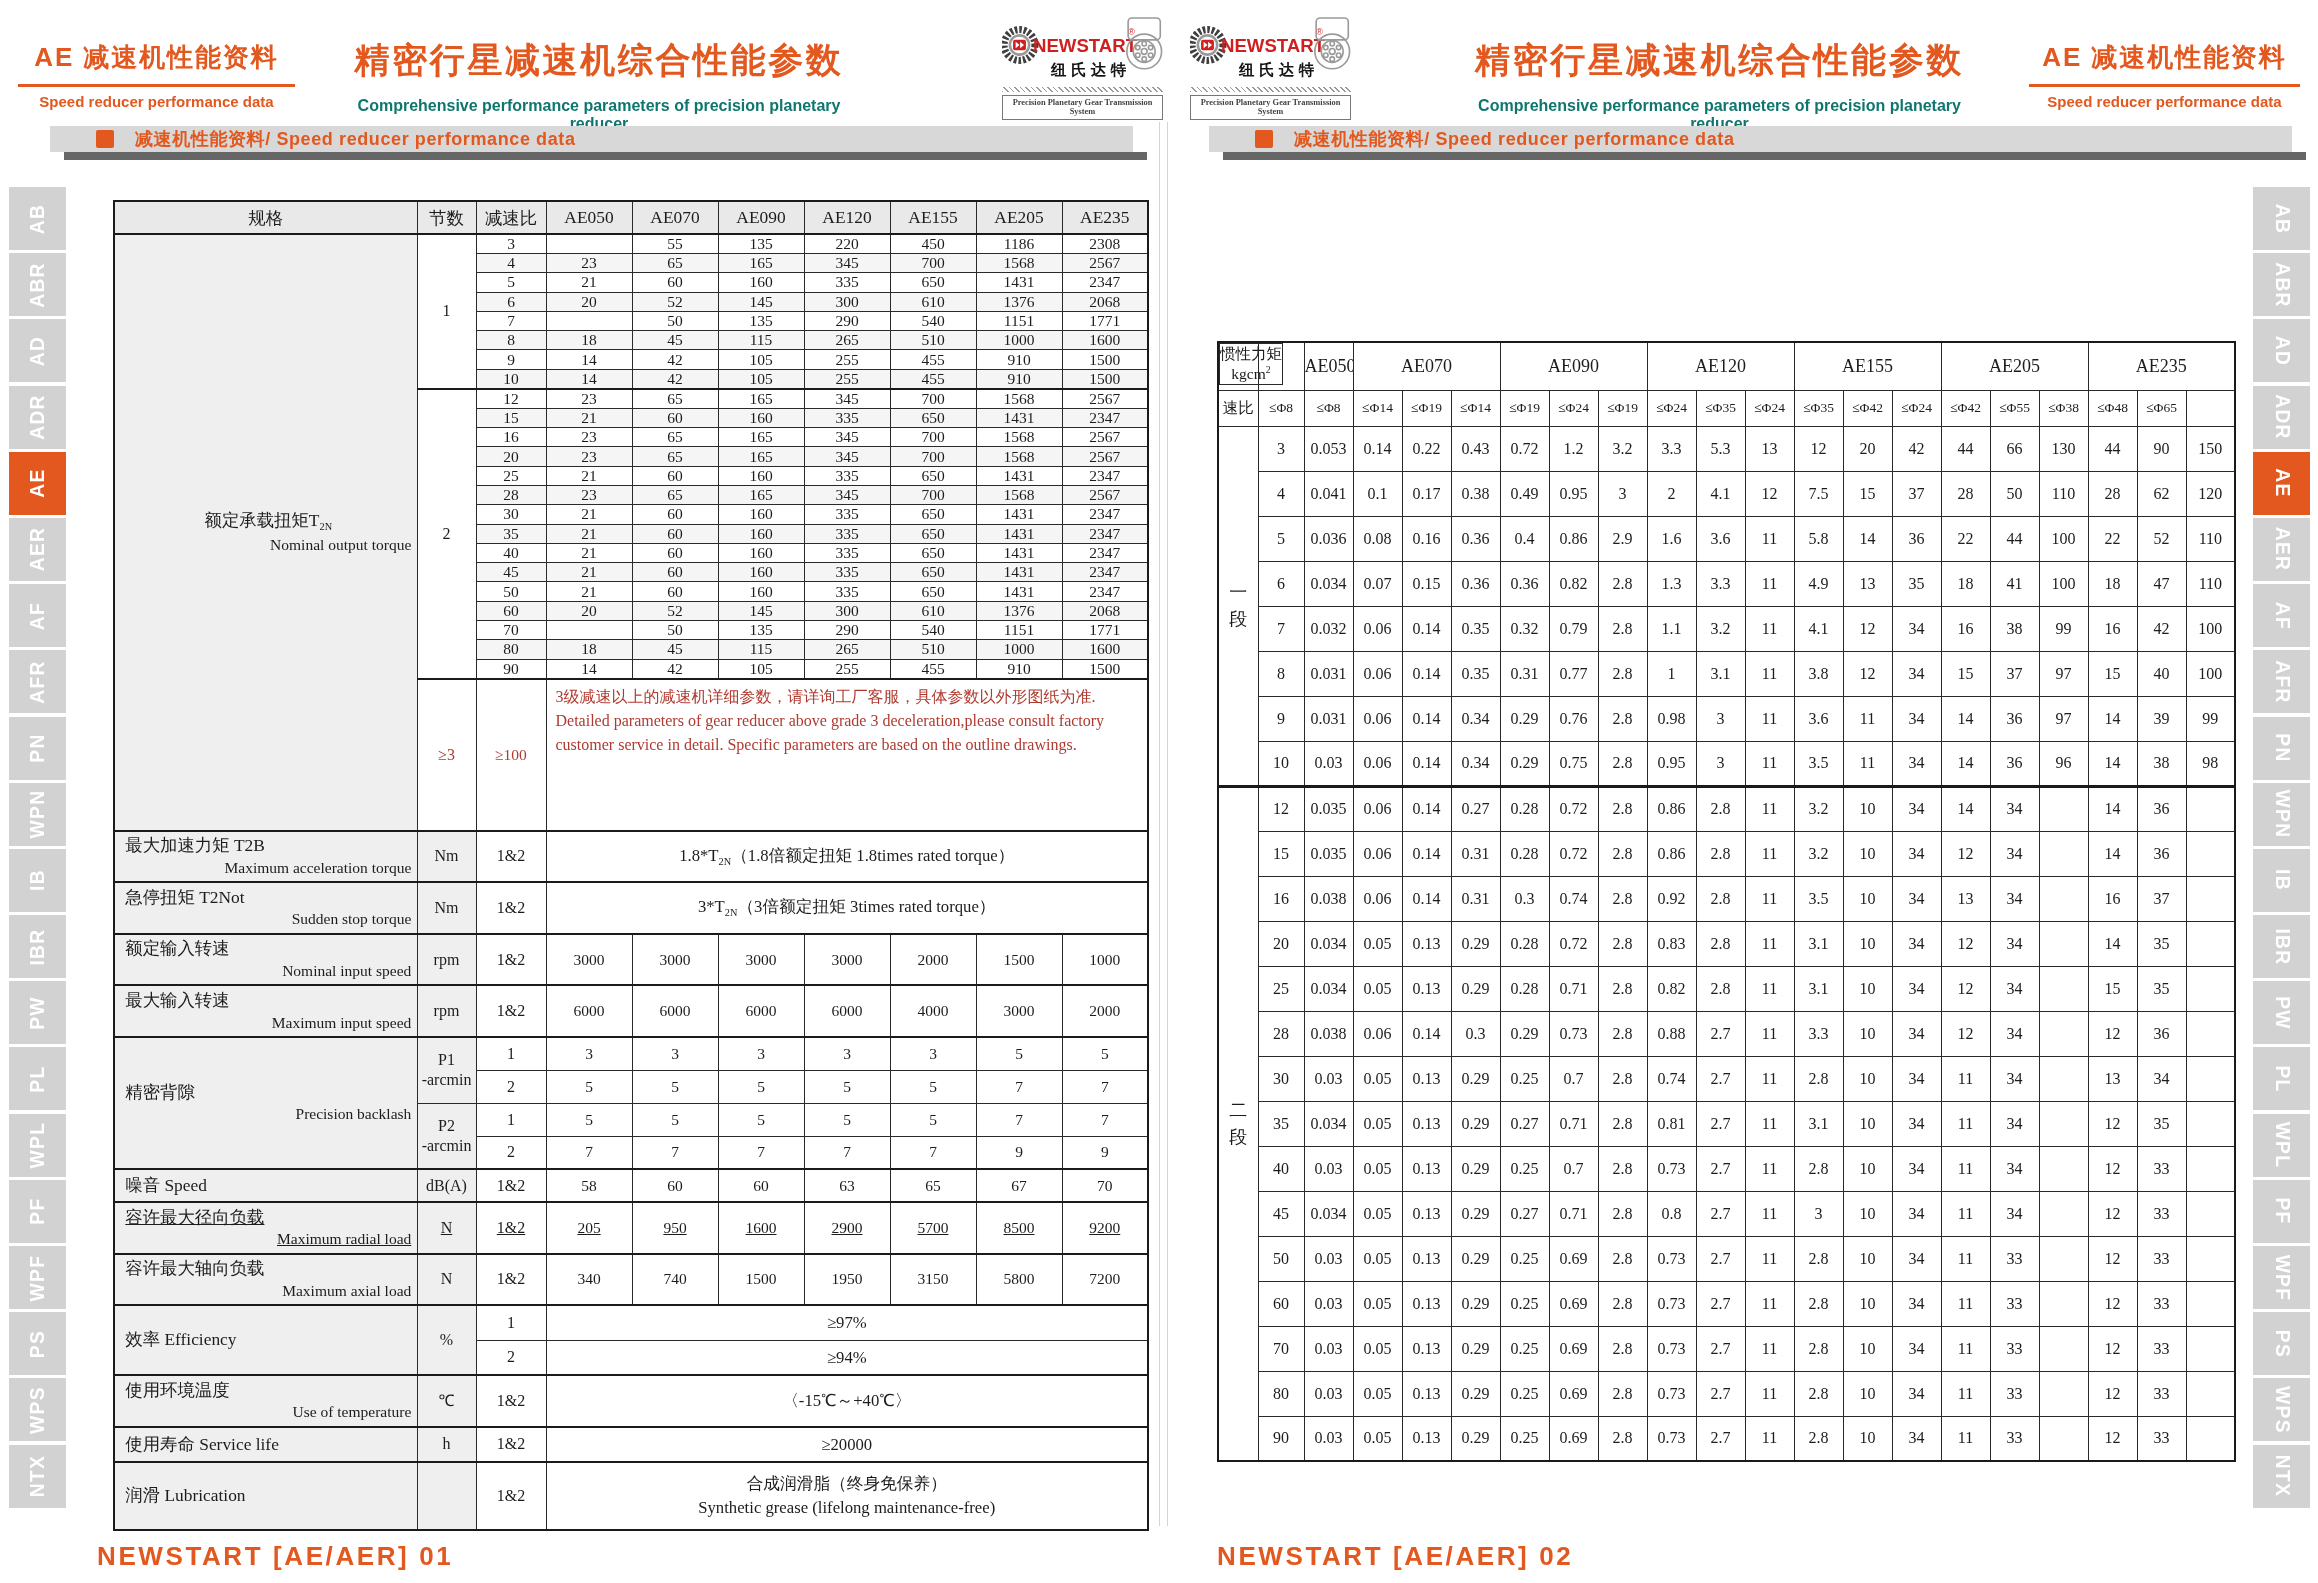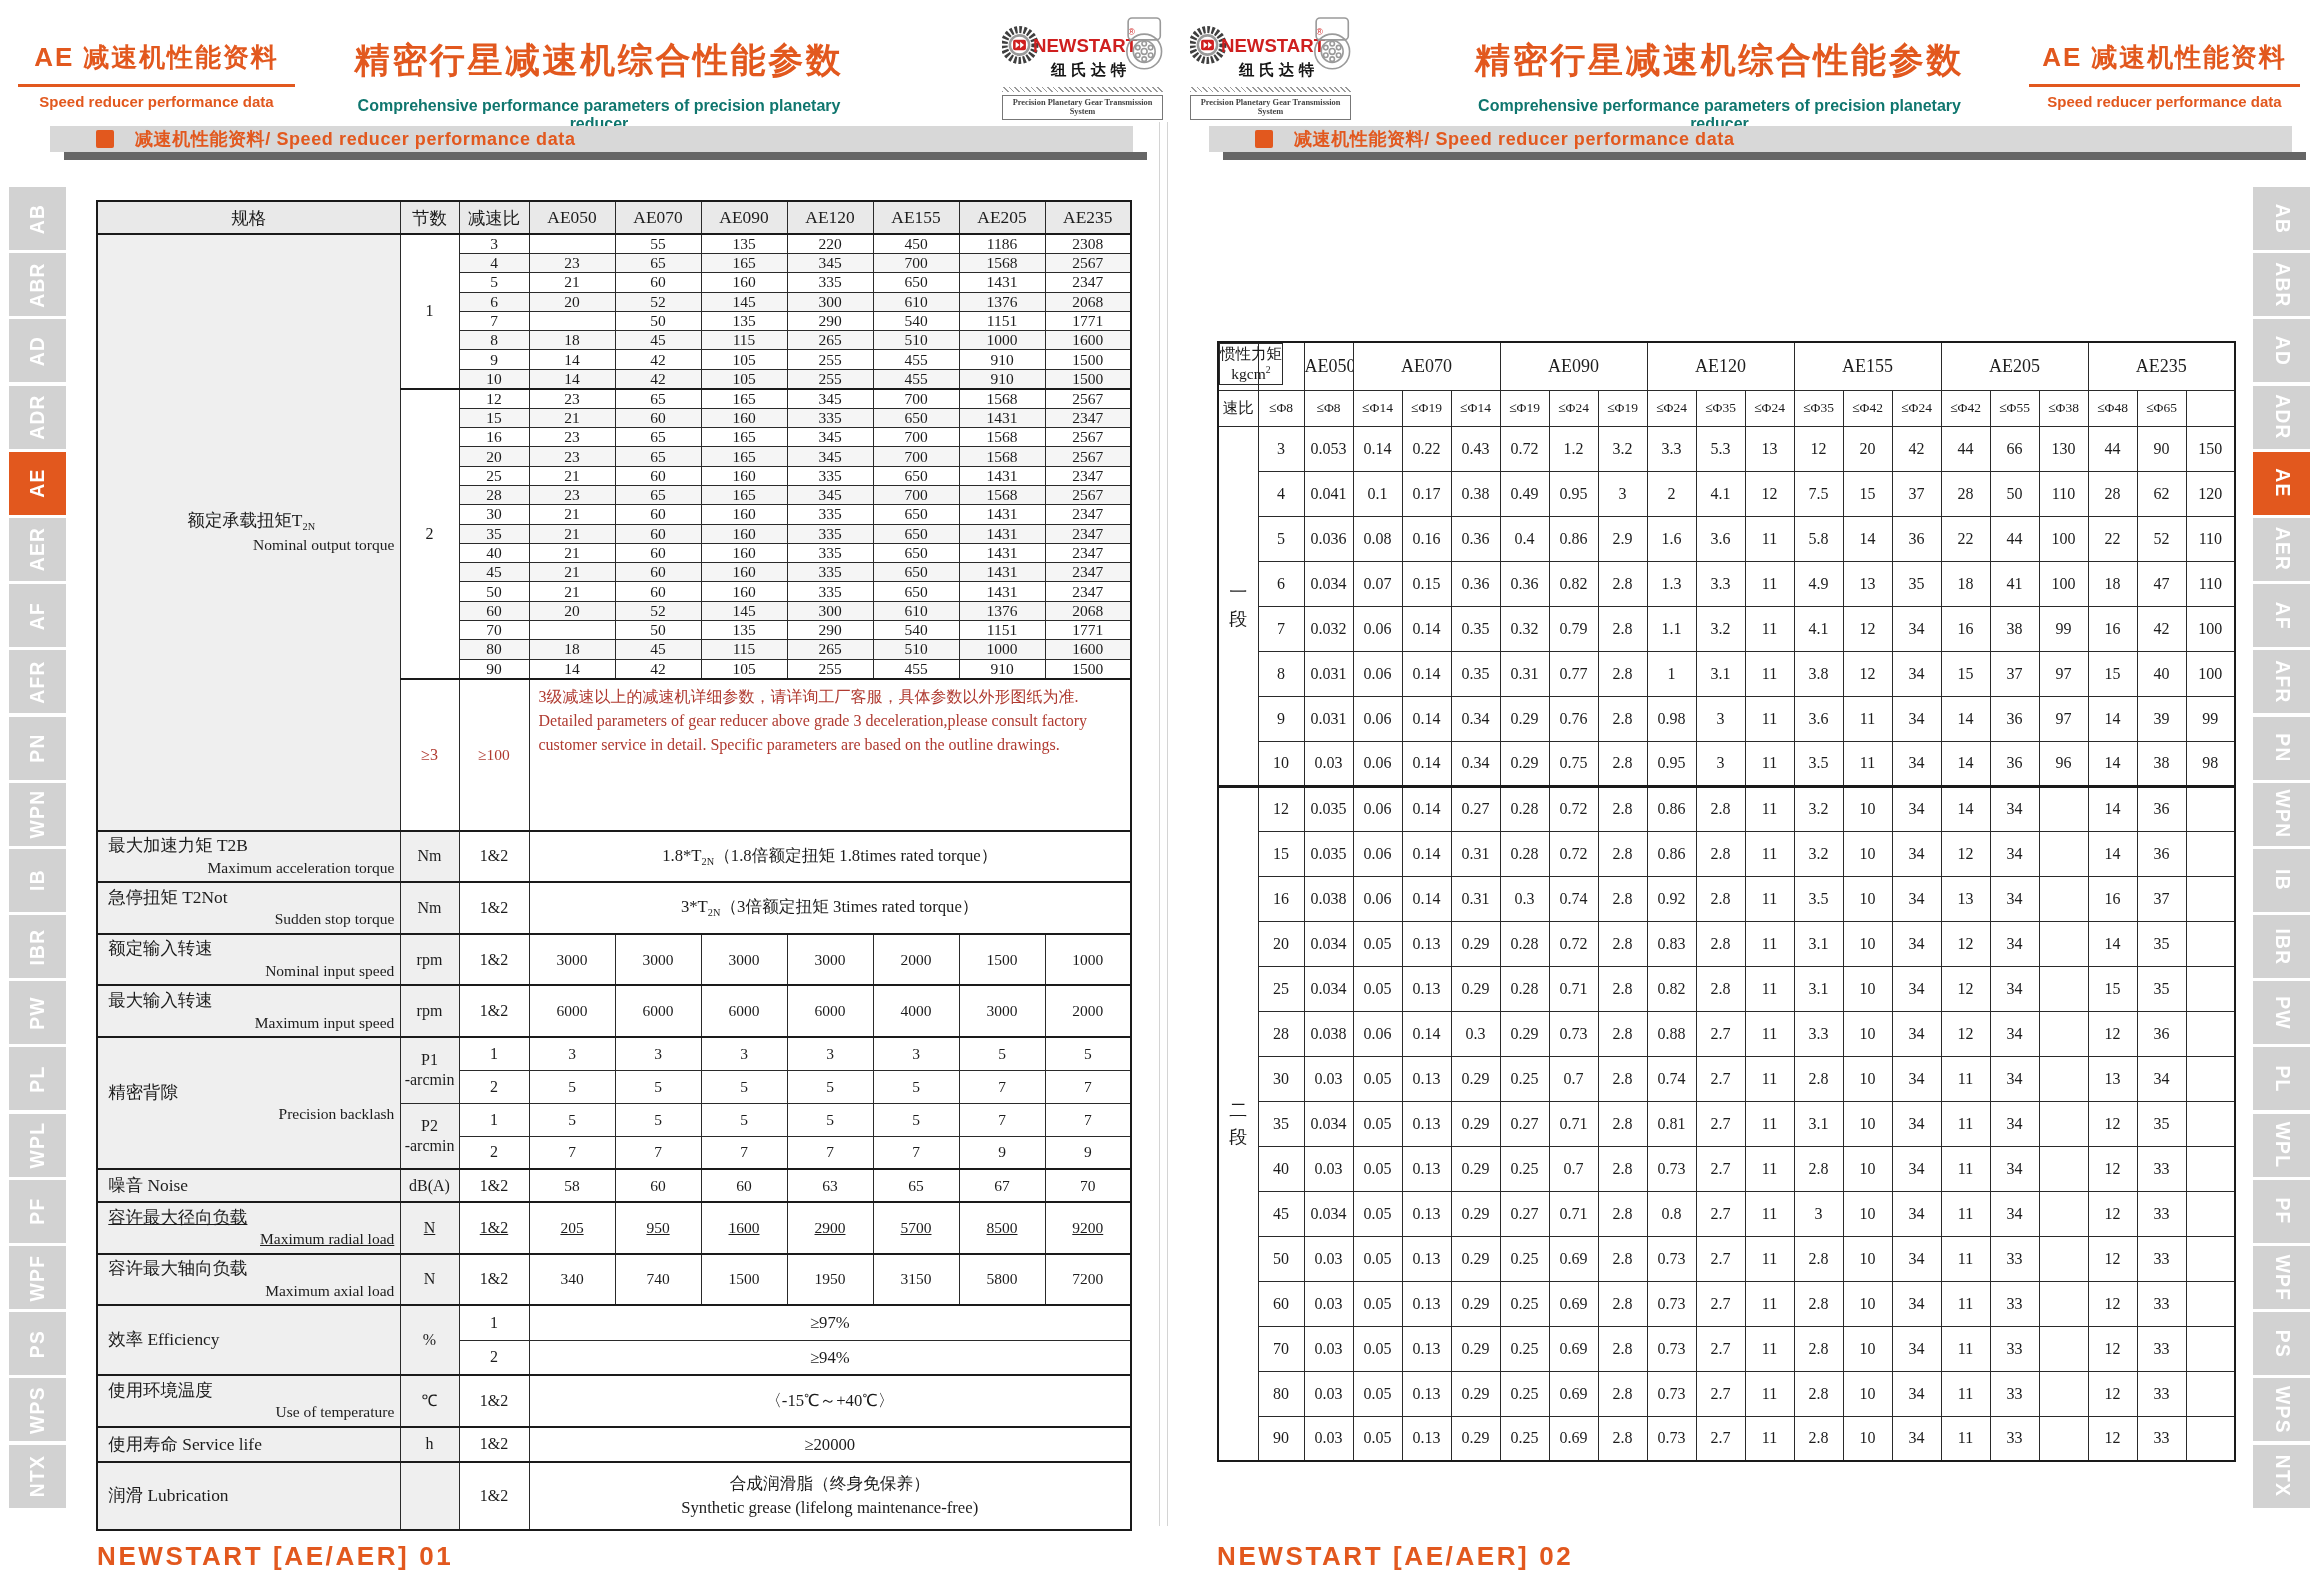--- a/index.html
+++ b/index.html
@@ -294,21 +294,21 @@
     <div class="shadow"></div>
     <div class="sq"></div>
     <div class="btxt">减速机性能资料/ Speed reducer performance data</div>
   </div>
   <div class="banner" style="left:1209px;top:126px;width:1083px;">
     <div class="shadow"></div>
     <div class="sq"></div>
     <div class="btxt">减速机性能资料/ Speed reducer performance data</div>
   </div>
 
-  <div class="table-wrap" style="left:96px;top:200px;width:1036px;">
+  <div class="table-wrap" style="left:113px;top:200px;width:1036px;">
     <table class="grid perf">
       <colgroup>
         <col style="width:303px">
           <col style="width:59px">
           <col style="width:70px">
         <col style="width:86px">
           <col style="width:86px">
           <col style="width:86px">
         <col style="width:86px">
           <col style="width:86px">
@@ -669,21 +669,21 @@
             <td>7</td>
             <td>7</td>
             <td>7</td>
             <td>7</td>
             <td>7</td>
             <td>9</td>
             <td>9</td>
           </tr>
           <tr class="block" style="height: 33px;">
             <td class="label-col">
-              <div class="lz">噪音 Noise</div>
+              <div class="lz">噪音 Speed</div>
             </td>
             <td class="unit-col">dB(A)</td>
             <td class="stage-col">1&amp;2</td>
             <td>58</td>
             <td>60</td>
             <td>60</td>
             <td>63</td>
             <td>65</td>
             <td>67</td>
             <td>70</td>

